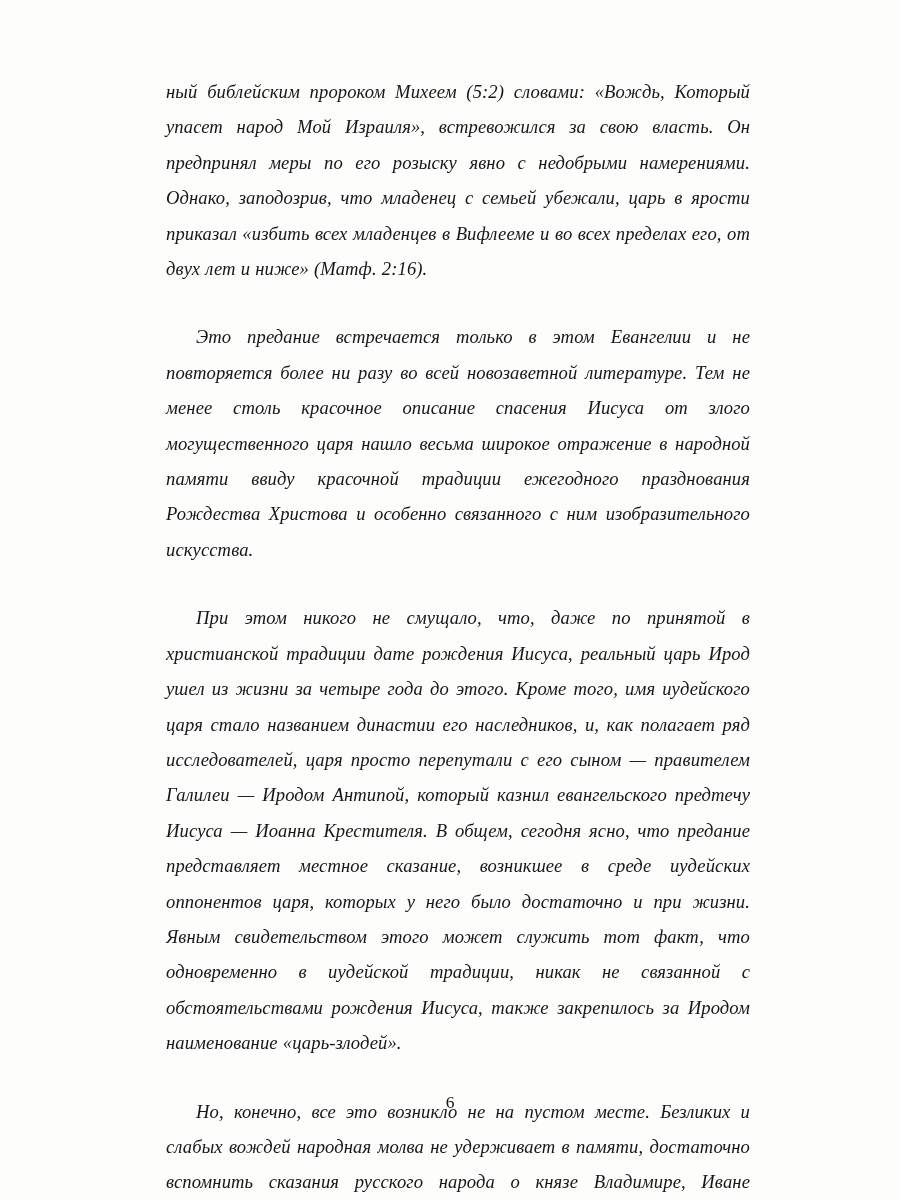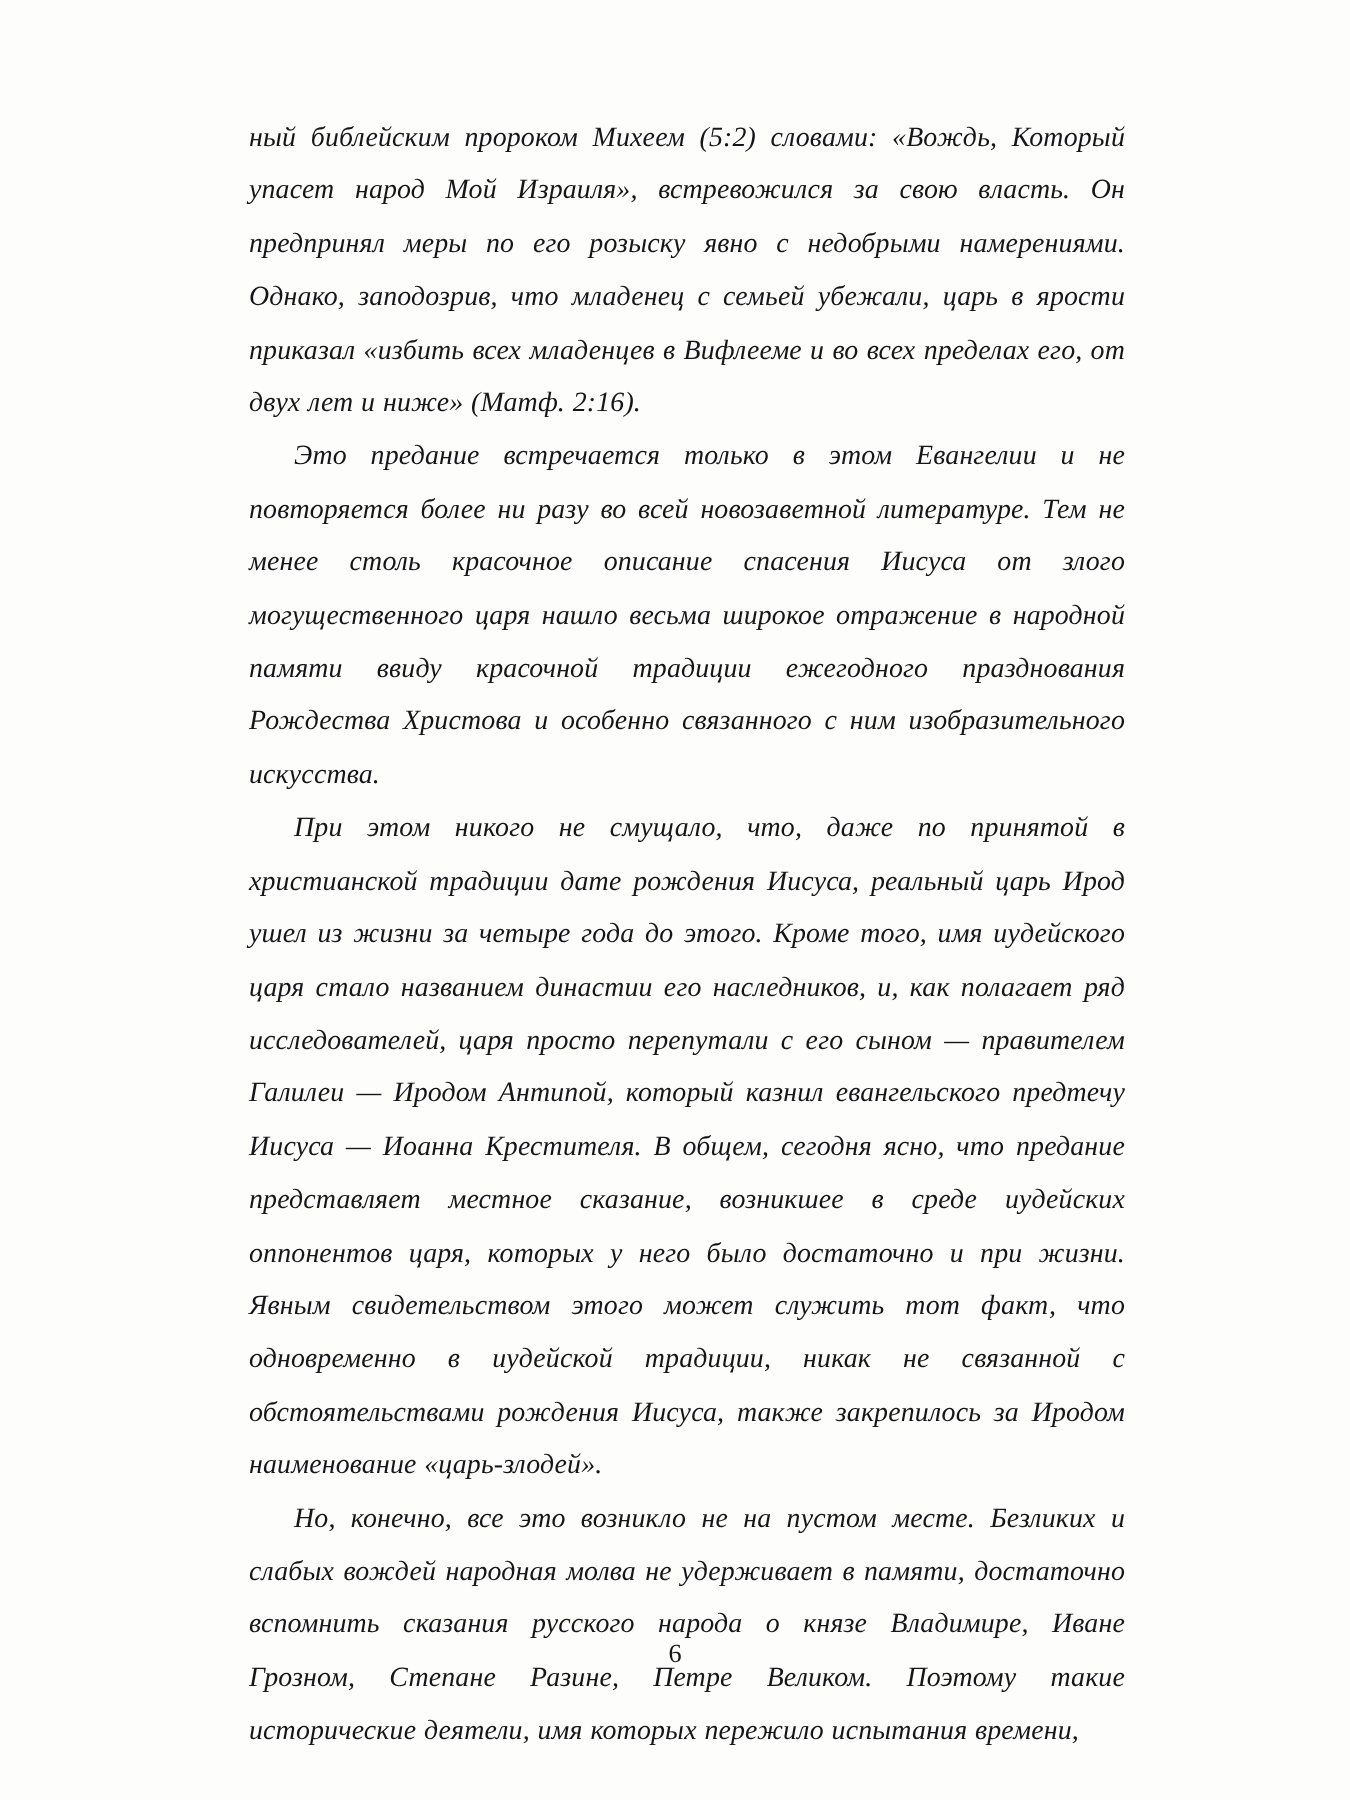--- a/index.html
+++ b/index.html
@@ -37,20 +37,21 @@
     color: #16161a;
     letter-spacing: 0.1px;
     word-spacing: 0.4px;
     hyphens: manual;
   }
   .para + .para {
     margin-top: 0;
   }
   .para.indent {
     text-indent: 30px;
+    margin-top: 33px;
   }
   .page-number {
     position: absolute;
     left: 0;
     right: 0;
     top: 1092px;
     text-align: center;
     font-size: 17.5px;
     color: #16161a;
     font-family: "Liberation Serif", "DejaVu Serif", serif;

